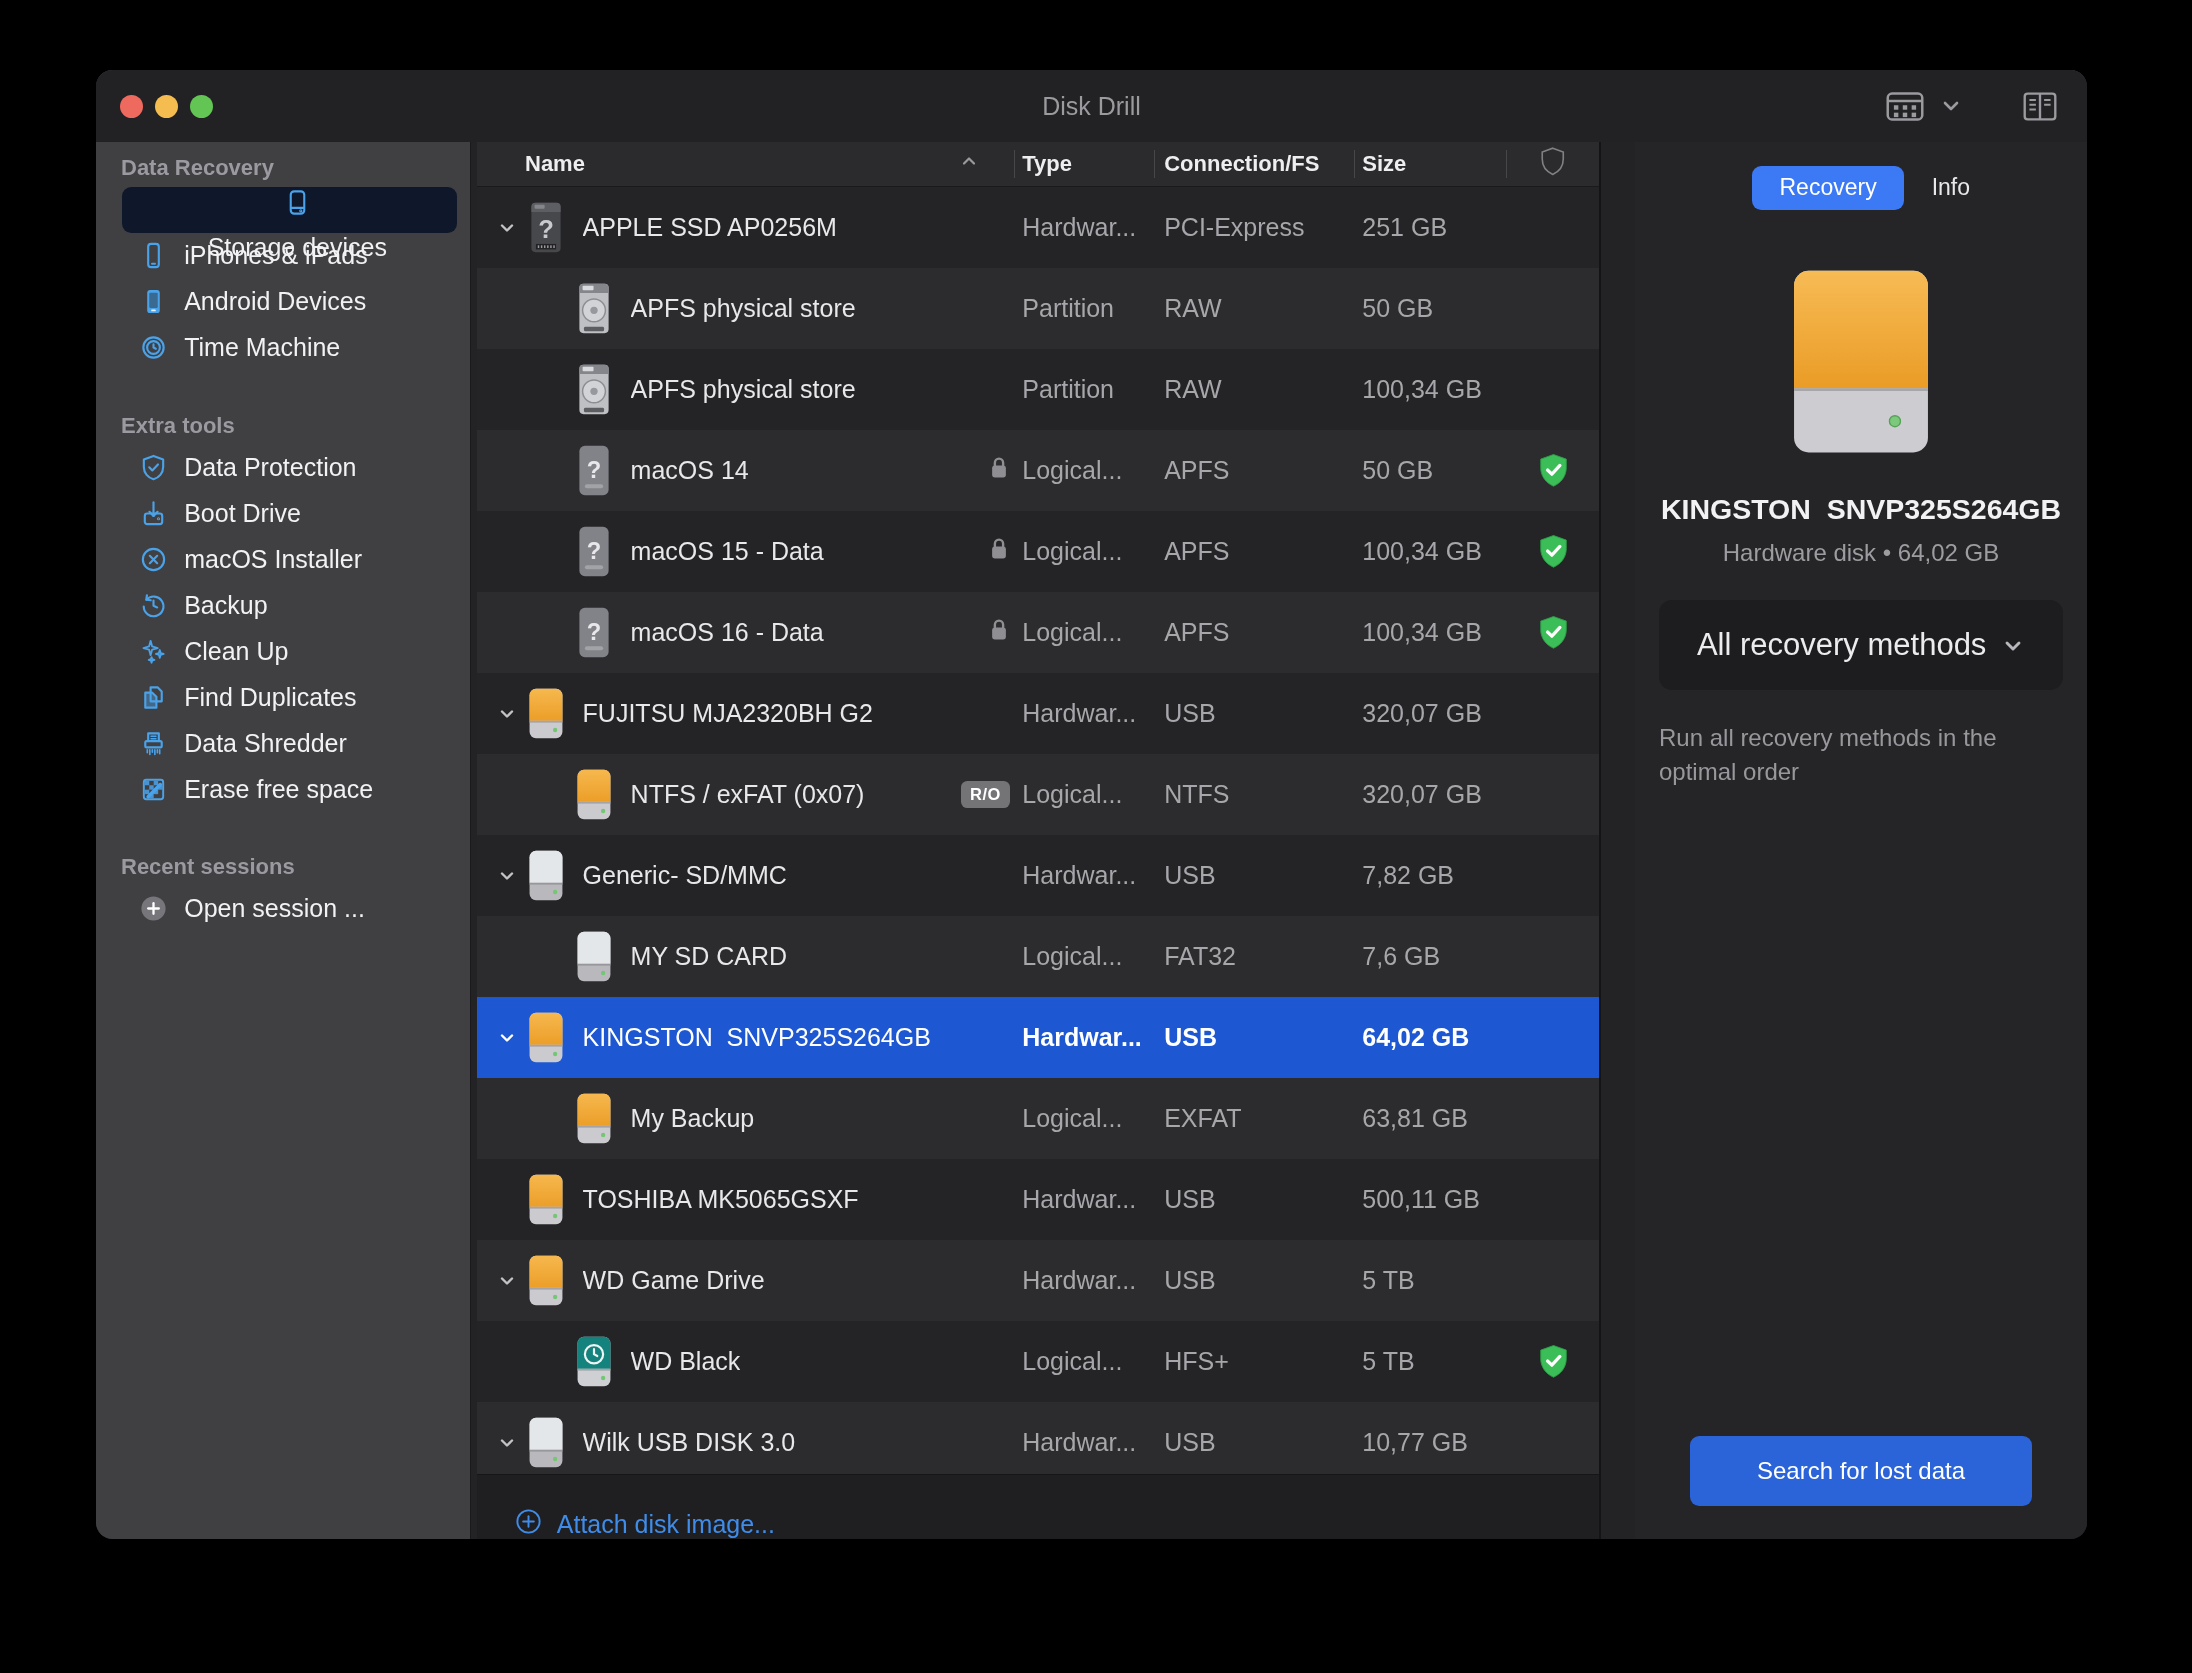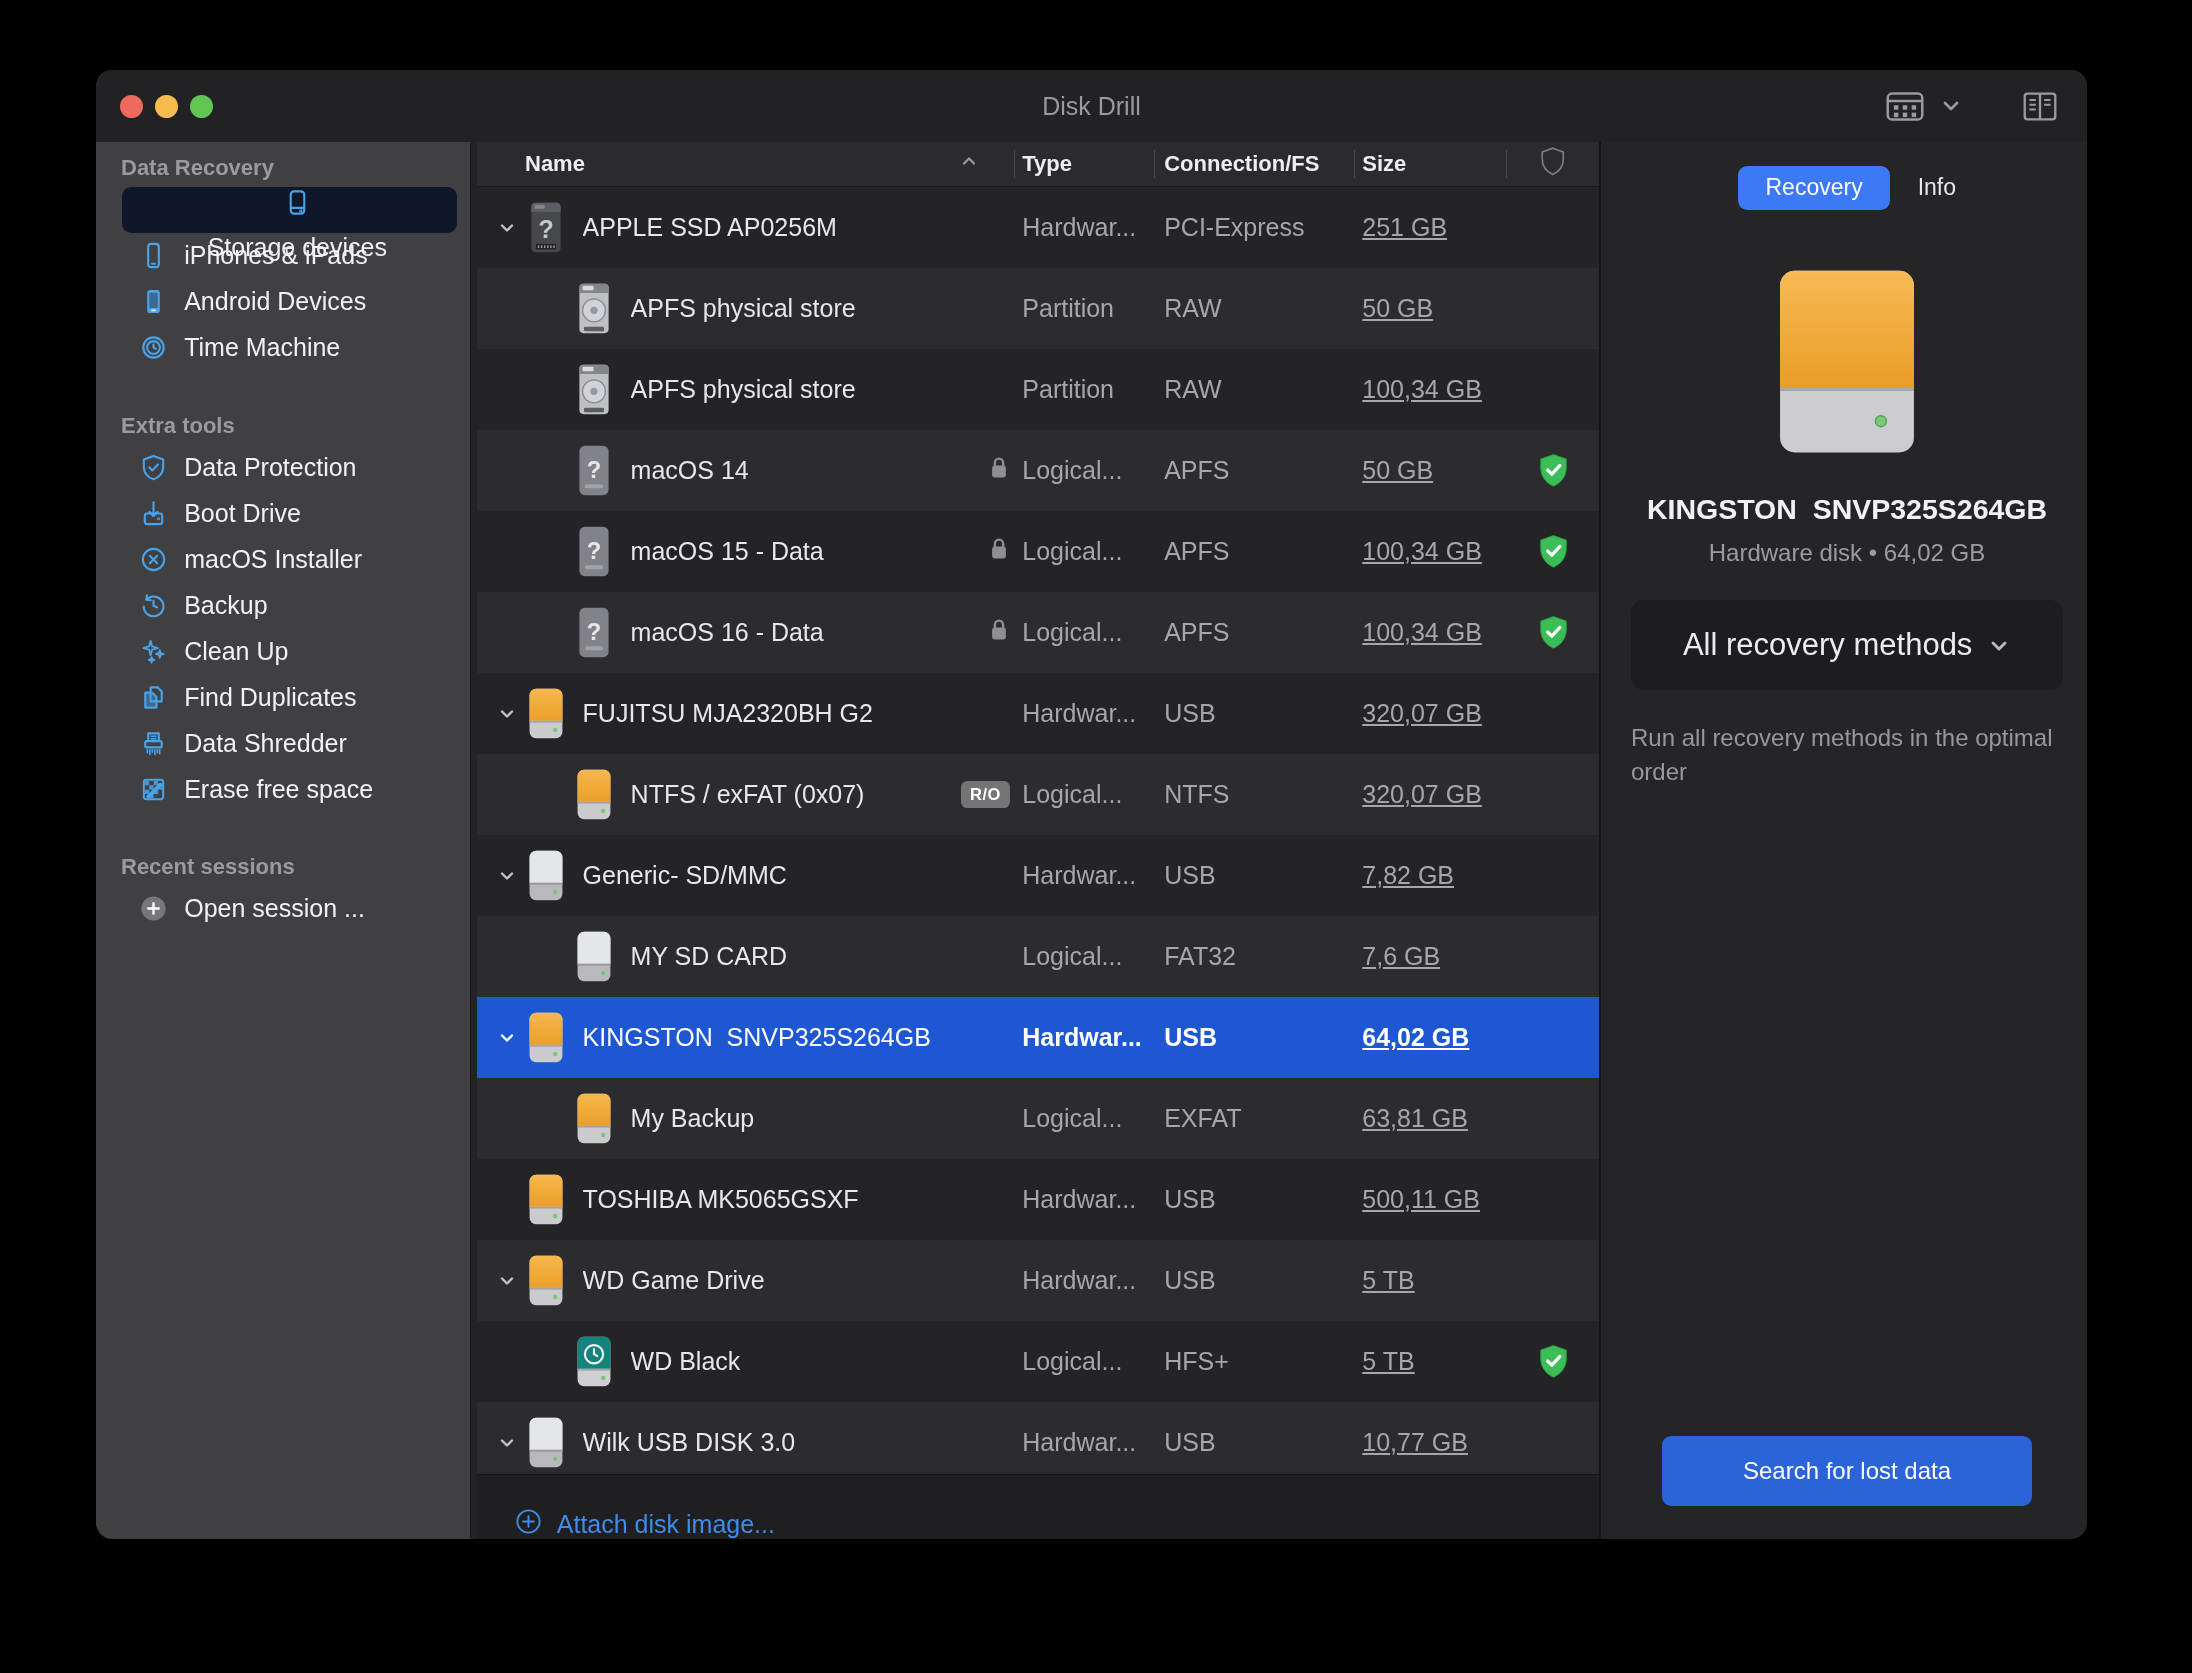--- a/index.html
+++ b/index.html
@@ -55,29 +55,29 @@
   .indent{flex:0 0 48px;}
   .dicon{width:42px;height:53px;flex:0 0 42px;margin-right:15.6px;}
   .dicon svg{width:42px;height:53px;display:block;}
   .nm{color:#e8e8ea;white-space:pre;overflow:hidden;text-overflow:ellipsis;}
   .trow.selected .nm{color:#fff;}
   .name-tail{margin-left:auto;display:flex;align-items:center;margin-right:5px;justify-content:flex-end;}
   .ro-badge{background:#747477;color:#fff;font-size:16.5px;font-weight:700;border-radius:6.4px;
             padding:3.7px 9.2px;letter-spacing:0.5px;}
   .c-type{width:140px;flex:0 0 140px;padding-left:7.3px;box-sizing:border-box;color:#a7a7ab;}
   .c-conn{width:200px;flex:0 0 200px;padding-left:9.2px;box-sizing:border-box;color:#a7a7ab;}
-  .c-size{width:152px;flex:0 0 152px;padding-left:7.3px;box-sizing:border-box;color:#a7a7ab;text-decoration:underline;}
+  .c-size{width:152px;flex:0 0 152px;padding-left:7.3px;box-sizing:border-box;color:#a7a7ab;}
   .trow.selected .c-type,.trow.selected .c-conn,.trow.selected .c-size{color:#fff;font-weight:600;}
   .c-shield{width:92px;flex:0 0 92px;display:flex;justify-content:center;}
   .tfoot{height:64px;flex:0 0 64px;background:#1f1f22;border-top:0.9px solid #161618;
          display:flex;align-items:flex-end;padding-left:37px;color:#3f8ce9;gap:13.8px;cursor:default;}
   .tfoot .alabel{font-size:25px;}
   
   .rpanel{flex:1;background:#252528;display:flex;flex-direction:column;align-items:center;
-          padding:0 24px;box-sizing:border-box;min-height:0;}
+          padding:0 24px;box-sizing:border-box;min-height:0;margin-left:28px;}
   .tabs{margin-top:24px;display:flex;align-items:center;gap:27.5px;}
   .tab-pill{background:#3c79f5;border-radius:9.2px;padding:8.3px 27.5px;color:#fff;font-size:23px;}
   .tab-plain{color:#e8e8ea;font-size:23px;}
   .drive-hero{margin-top:59px;}
   .dev-name{margin-top:33px;color:#f2f2f4;font-size:28.5px;font-weight:700;white-space:pre;text-align:center;}
   .dev-sub{margin-top:13px;color:#9d9da1;font-size:24px;}
   .method-box{margin-top:33px;align-self:stretch;background:#1d1d20;border-radius:13px;height:90px;
               display:flex;align-items:center;justify-content:center;gap:14.7px;cursor:default;}
   .method-box .mlabel{color:#ececee;font-size:31px;font-weight:400;}
   .method-box .mchev{color:#b8b8bc;margin-top:5.5px;}

